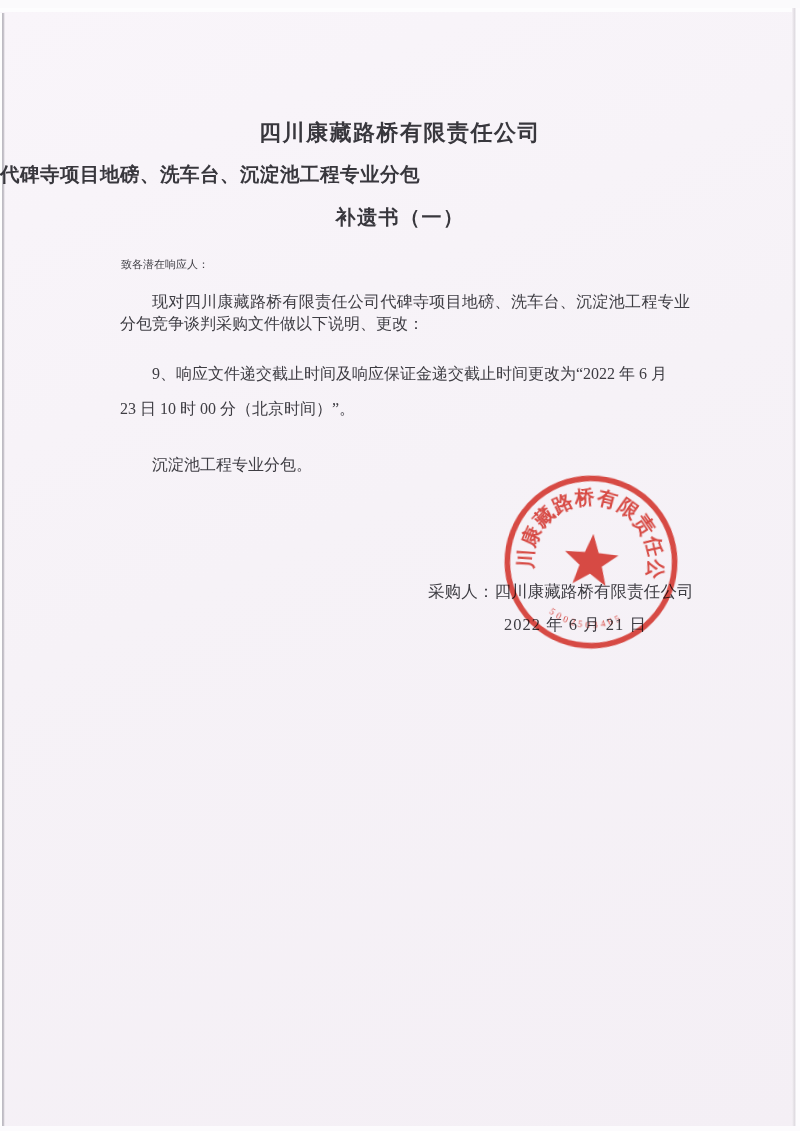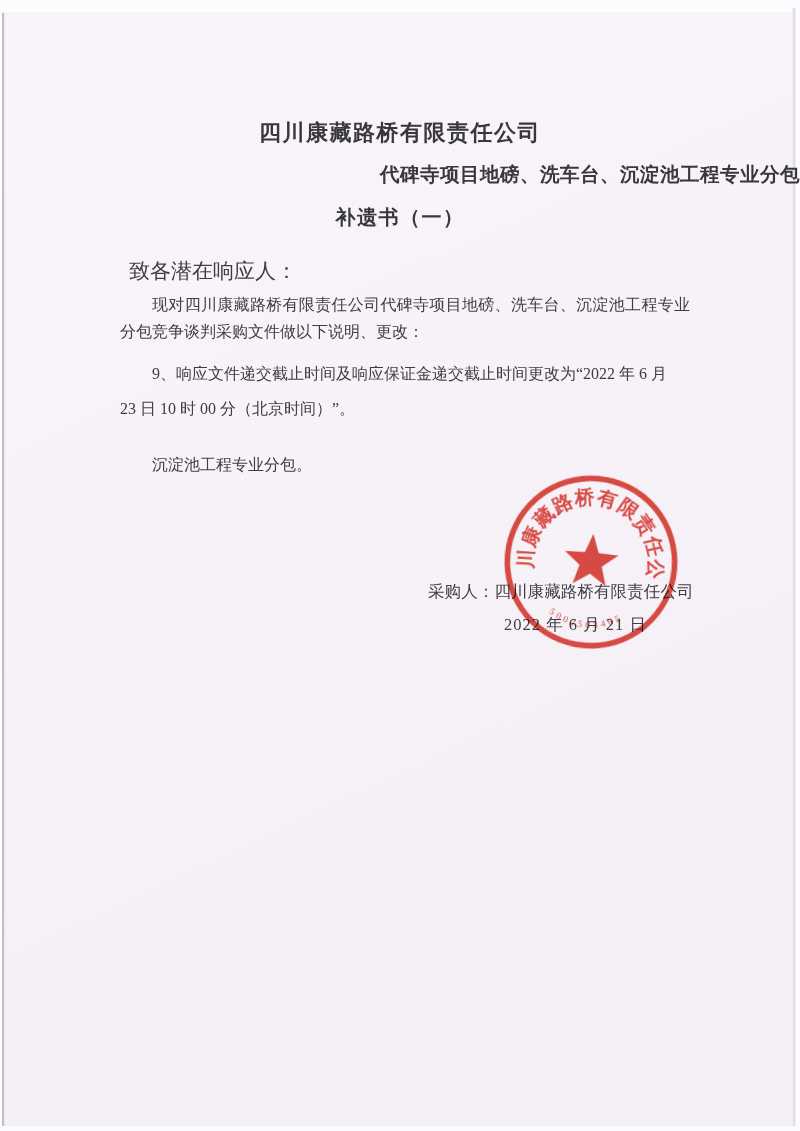--- a/index.html
+++ b/index.html
@@ -18,25 +18,25 @@
   
   .edge-top{position:absolute;left:0;top:0;width:100%;height:4px;background:#fdfdfe;}
   .edge-bottom{position:absolute;left:0;bottom:0;width:100%;height:5px;background:#fcfbfd;}
   .edge-left{position:absolute;left:0;top:5px;bottom:0;width:5px;
     background:linear-gradient(to right,#fefefe 0%,#fefefe 35%,#a8a5af 55%,#dcd8de 80%,#f6f2f7 100%);}
   .edge-right{position:absolute;right:0;top:0;bottom:0;width:8px;
     background:linear-gradient(to left,#fdfcfe 0%,#fdfcfe 45%,#dfdbe1 70%,#f5f1f6 100%);}
 
   .txt{position:absolute;color:#3e3d43;}
   .title1{top:110px;left:0;width:100%;text-align:center;font-size:22px;font-weight:bold;letter-spacing:1.5px;color:#38373d;}
-  .title2{top:153px;left:0;width:100%;text-align:right;font-size:19.5px;font-weight:bold;letter-spacing:0.5px;color:#38373d;}
+  .title2{top:153px;left:0;width:100%;text-align:left;font-size:19.5px;font-weight:bold;letter-spacing:0.5px;color:#38373d;}
   .title3{top:196px;left:0;width:100%;text-align:center;font-size:20px;font-weight:bold;letter-spacing:1.5px;color:#38373d;}
 
-  .salutation{top:249px;left:129px;font-size:21px;}
-  .intro{top:283px;left:120px;width:570px;font-size:16px;line-height:27px;text-align:justify;text-indent:2em;}
+  .salutation{top:249px;left:121px;font-size:11px;}
+  .intro{top:283px;left:120px;width:570px;font-size:16px;line-height:22px;text-align:justify;text-indent:2em;}
   .clause1{top:356px;left:120px;width:600px;font-size:16px;text-indent:2em;}
   .clause2{top:391px;left:120px;width:600px;font-size:16px;}
   .closing{top:447px;left:152px;font-size:16px;}
   .buyer{top:573px;left:428px;font-size:16.5px;letter-spacing:0.1px;z-index:1;}
   .date-line{top:606px;left:504px;font-size:16.5px;letter-spacing:1px;z-index:1;}
 
   .u{text-underline-offset:3px;text-decoration-thickness:1px;}
 
   .stamp{
     position:absolute;left:497px;top:460px;width:188px;height:188px;

